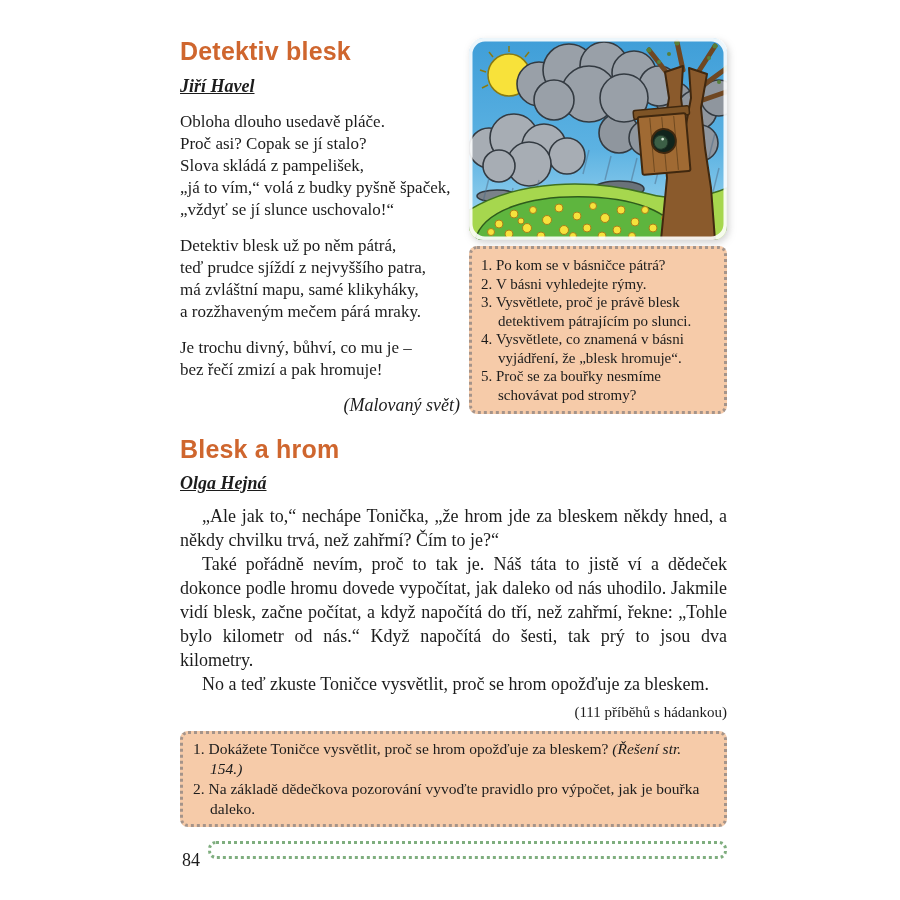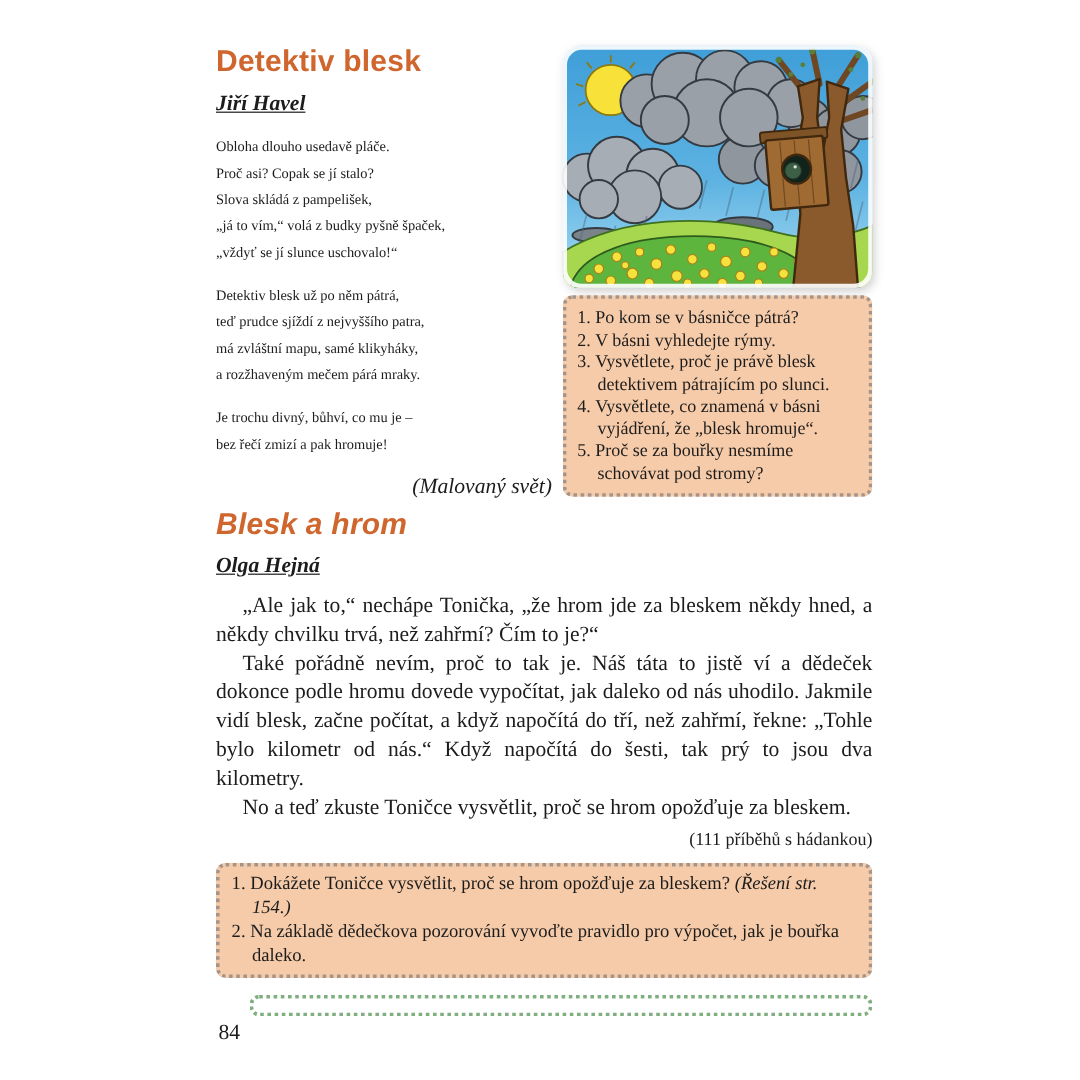--- a/index.html
+++ b/index.html
@@ -7,21 +7,21 @@
         font-family:"Liberation Serif",serif;color:#1c1c1c;overflow:hidden;}
   .content{position:absolute;left:180px;top:38px;width:547px;}
   .top-row{display:flex;gap:9px;}
   .left-col{width:280px;flex:0 0 280px;}
   .right-col{width:258px;flex:0 0 258px;}
 
   h1.sec-title{font-family:"Liberation Sans",sans-serif;font-weight:bold;
     color:#cf662e;font-size:25px;margin:0 0 6px 0;line-height:1.1;letter-spacing:.2px;}
   .author{font-weight:bold;font-style:italic;font-size:18px;margin:10px 0 14px 0;text-decoration:underline;}
   .stanza{margin:0 0 14px 0;}
-  .pline{font-size:12px;line-height:22px;white-space:nowrap;}
+  .pline{font-size:17px;line-height:22px;white-space:nowrap;}
   .src{font-style:italic;font-size:18px;text-align:right;margin:4px 0 6px 0;}
 
   .illu-wrap{width:258px;height:202px;border-radius:14px;overflow:hidden;
     box-shadow:2px 3px 7px rgba(130,130,130,.35);}
   .qbox{background:#f6cba9;border:3px dotted #a5948a;border-radius:8px;
     padding:7px 9px 7px 9px;margin-top:6px;}
   .qbox2{background:#f6cba9;border:3px dotted #a5948a;border-radius:8px;
     padding:5px 10px;margin-top:10px;}
   .qlist{counter-reset:qn;}
   .qitem{font-size:15px;line-height:18.5px;padding-left:17px;text-indent:-17px;}
@@ -213,21 +213,21 @@
             <div class="qitem">Po kom se v básničce pátrá?</div>
             <div class="qitem">V básni vyhledejte rýmy.</div>
             <div class="qitem">Vysvětlete, proč je právě blesk detektivem pátrajícím po slunci.</div>
             <div class="qitem">Vysvětlete, co znamená v básni vyjádření, že „blesk hromuje“.</div>
             <div class="qitem">Proč se za bouřky nesmíme schovávat pod stromy?</div>
           </div>
         </div>
       </div>
     </div>
 
-    <h1 class="sec-title" style="margin-top:2px;font-style:italic;">Blesk a hrom</h1>
+    <h1 class="sec-title" style="margin-top:14px;">Blesk a hrom</h1>
     <div class="author" style="margin-bottom:10px;">Olga Hejná</div>
 
     <div class="prose">
       <p>„Ale jak to,“ nechápe Tonička, „že hrom jde za bleskem někdy hned, a někdy chvilku trvá, než zahřmí? Čím to je?“</p>
       <p>Také pořádně nevím, proč to tak je. Náš táta to jistě ví a dědeček dokonce podle hromu dovede vypočítat, jak daleko od nás uhodilo. Jakmile vidí blesk, začne počítat, a když napočítá do tří, než zahřmí, řekne: „Tohle bylo kilometr od nás.“ Když napočítá do šesti, tak prý to jsou dva kilometry.</p>
       <p>No a teď zkuste Toničce vysvětlit, proč se hrom opožďuje za bleskem.</p>
     </div>
     <div class="src2">(111 příběhů s hádankou)</div>
 
     <div class="qbox2">

